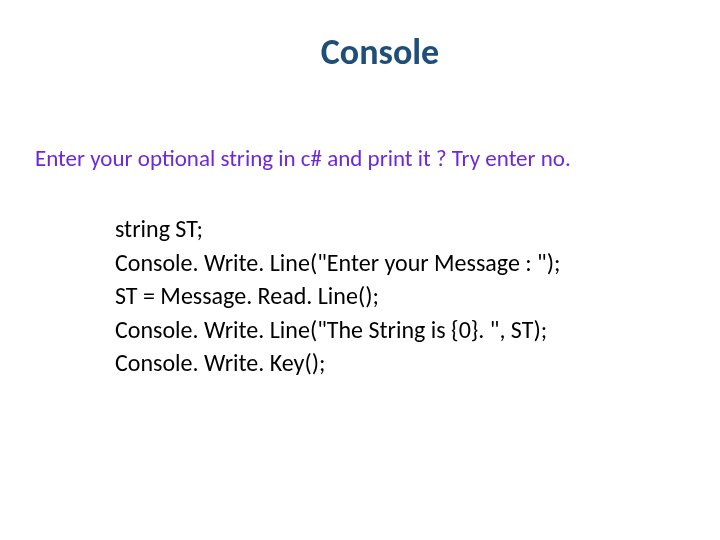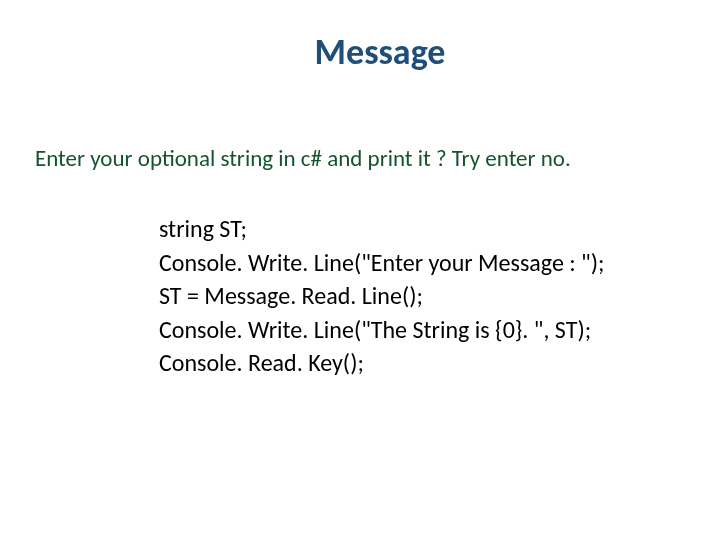--- a/index.html
+++ b/index.html
@@ -18,39 +18,39 @@
     .title {
       font-size: 36px;
       font-weight: bold;
       color: #1f4e79;
       text-align: center;
       margin-bottom: 70px;
       margin-left: 40px;
     }
     .subtitle {
       font-size: 23px;
-      color: #14532d;
+      color: #6d28d9;
       margin-bottom: 40px;
       margin-left: -5px;
     }
     .code-block {
-      margin-left: 119px;
+      margin-left: 75px;
     }
     .code-line {
       font-size: 24px;
       color: #000000;
       line-height: 1.4;
     }
   </style>
 </head>
 <body>
 
 <div class="slide">
-  <h1 class="title">Message</h1>
+  <h1 class="title">Console</h1>
   <p class="subtitle">Enter your optional string in c# and  print it  ?    Try enter no.</p>
   <div class="code-block">
     <div class="code-line">string ST;</div>
     <div class="code-line">Console. Write. Line("Enter your Message : ");</div>
     <div class="code-line">ST = Message. Read. Line();</div>
     <div class="code-line">Console. Write. Line("The String is {0}. ", ST);</div>
-    <div class="code-line">Console. Read. Key();</div>
+    <div class="code-line">Console. Write. Key();</div>
   </div>
 </div>
 
 </body></html>

